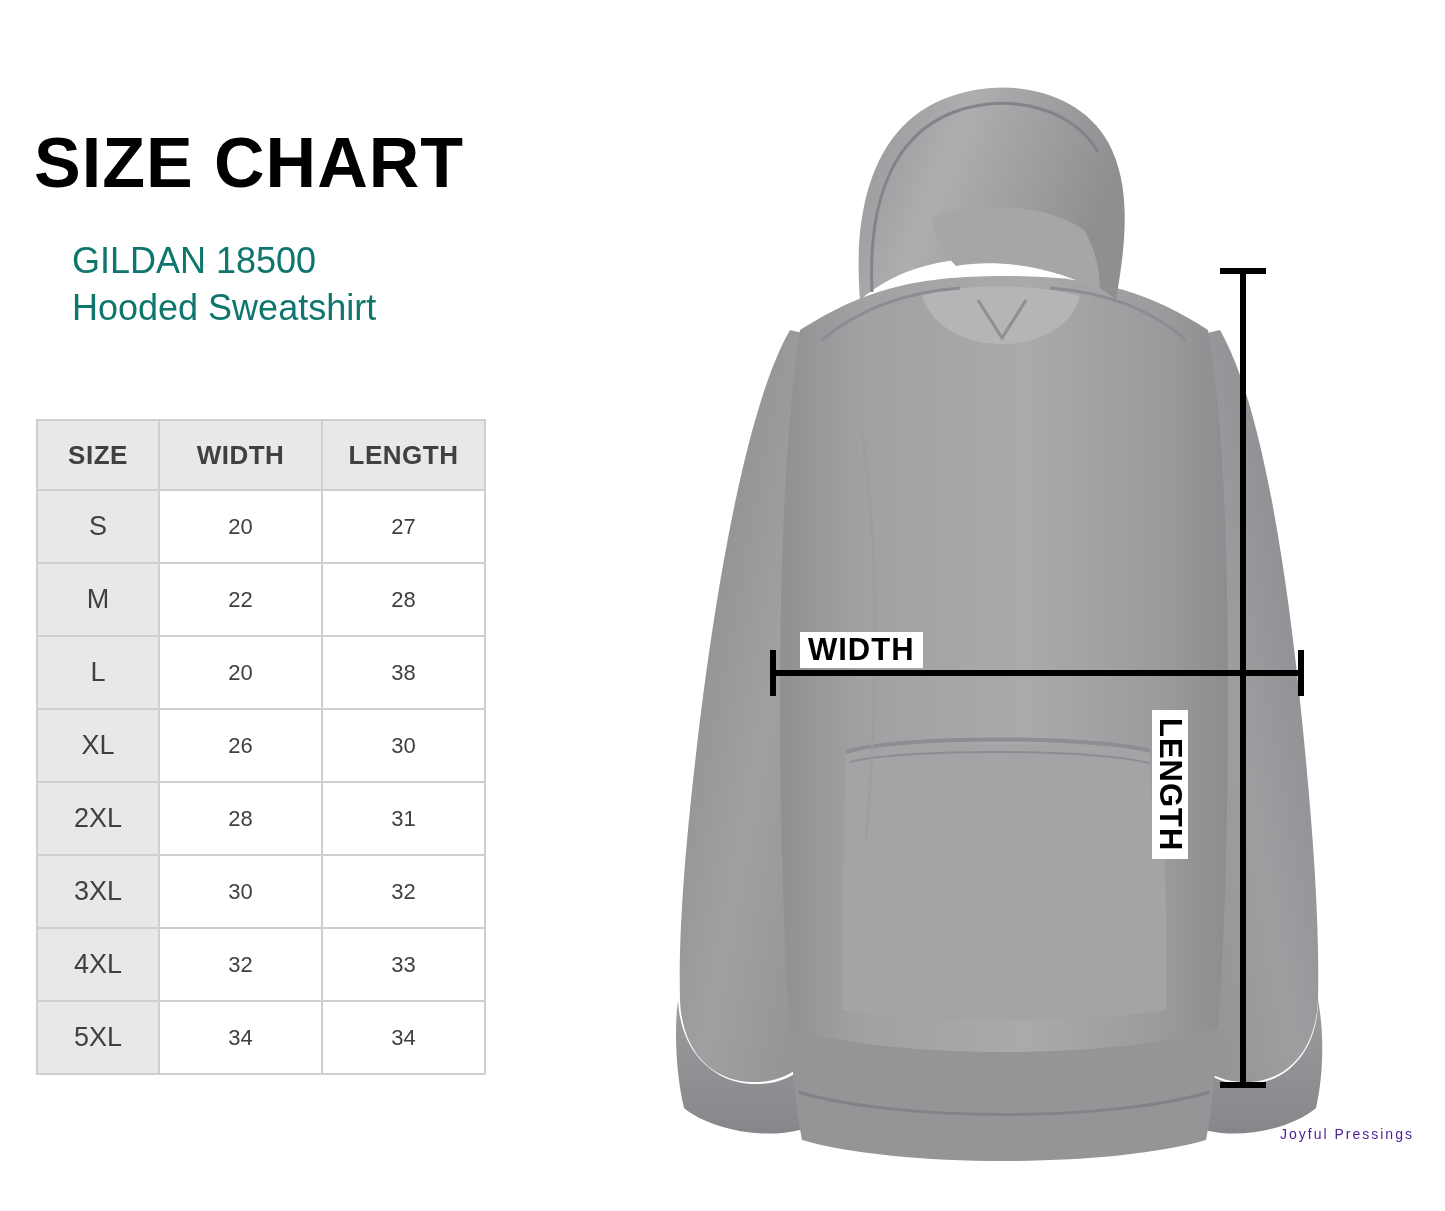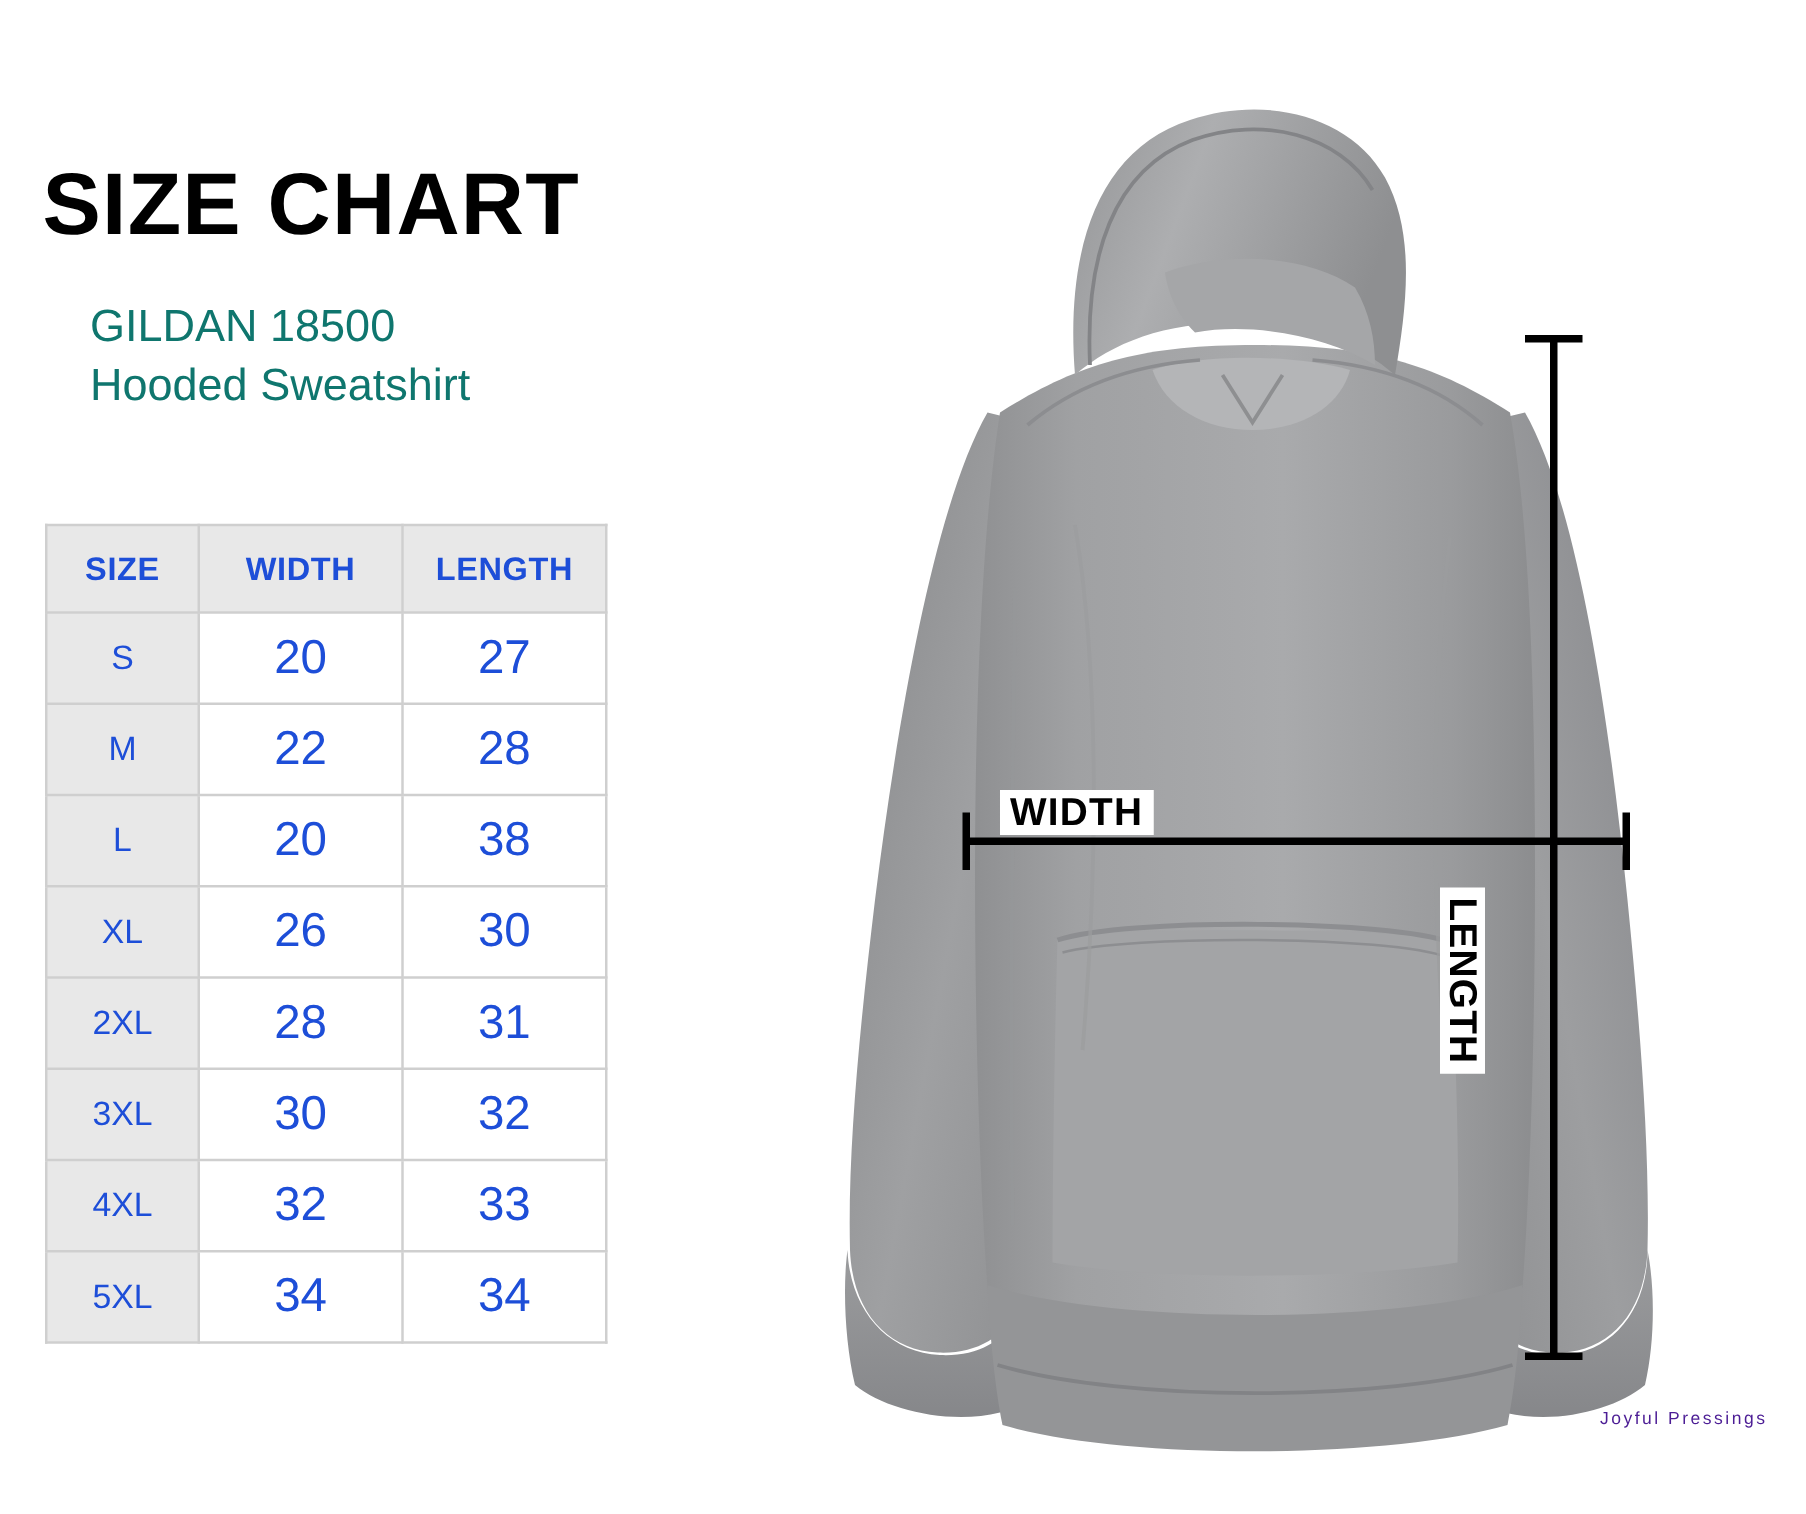--- a/index.html
+++ b/index.html
@@ -61,32 +61,32 @@
     left: 36px;
     top: 419px;
     width: 448px;
     border-collapse: collapse;
     table-layout: fixed;
   }
   .size-table th, .size-table td {
     border: 2px solid #cfcfcf;
     text-align: center;
     font-weight: 400;
-    color: #1d4ed8;
+    color: #404040;
   }
   .size-table thead th {
     height: 70px;
     font-size: 26px;
     font-weight: 700;
     background: #e8e8e8;
     letter-spacing: 0.5px;
   }
   .size-table tbody td {
     height: 73px;
-    font-size: 38px;
+    font-size: 22px;
     background: #ffffff;
   }
   .size-table tbody td.size-cell {
     background: #e8e8e8;
     font-size: 27px;
   }
   .col-size  { width: 122px; }
   .col-width { width: 163px; }
   .col-len   { width: 163px; }
 

